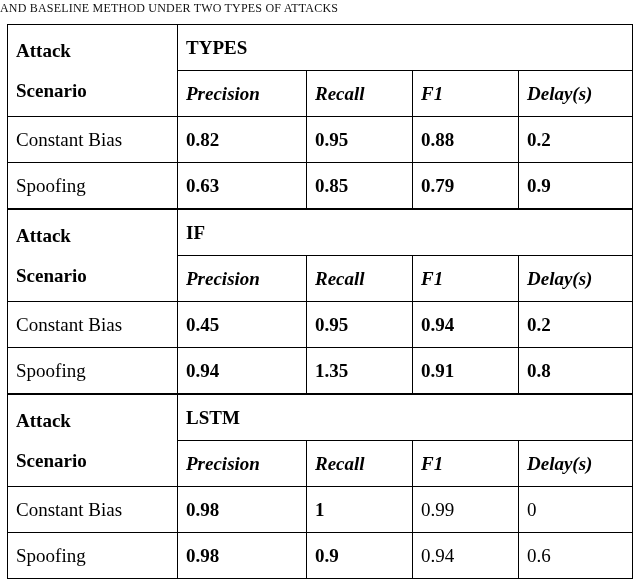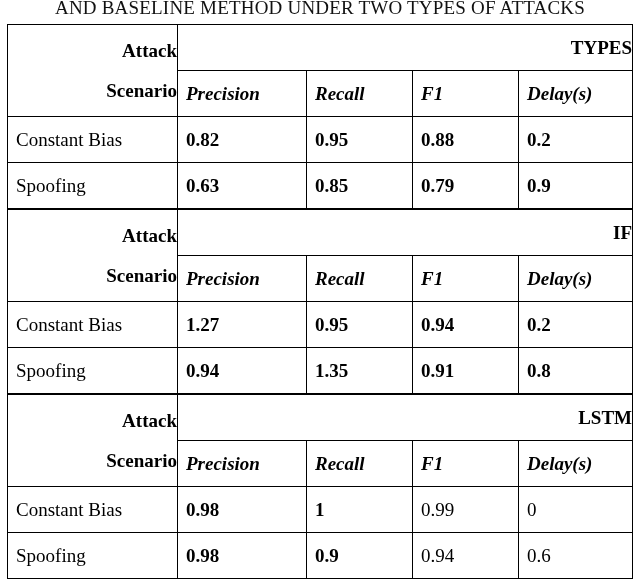--- a/index.html
+++ b/index.html
@@ -20,23 +20,23 @@
     height: 580px;
     background: #ffffff;
   }
 
   
   .caption {
     position: absolute;
     left: 0;
     top: -1px;
     width: 640px;
-    text-align: center;
+    text-align: left;
     font-family: "Liberation Serif", "DejaVu Serif", serif;
-    font-size: 19px;
+    font-size: 12px;
     line-height: 18px;
     letter-spacing: 0.2px;
     white-space: nowrap;
     color: #111111;
   }
   .caption .sc {
     font-variant: small-caps;
   }
 
   
@@ -100,21 +100,21 @@
   }
   .cell-value.bold {
     font-weight: normal;
   }
   .cell-row-label {
     font-weight: normal;
     font-size: 19px;
   }
 
   
-  tr.method-row td { height: 45px; text-align: right; }
+  tr.method-row td { height: 45px; }
   tr.metric-head-row td { height: 45px; }
   tr.data-row td { height: 45px; margin-top: 46px; }
 
   
   tr.section-start > td {
     border-top: 2.4px solid #000000;
   }
 </style>
 </head>
 <body>
@@ -172,21 +172,21 @@
           <td class="cell-method" colspan="4">IF</td>
         </tr>
         <tr class="metric-head-row">
           <td class="cell-metric-head">Precision</td>
           <td class="cell-metric-head">Recall</td>
           <td class="cell-metric-head">F1</td>
           <td class="cell-metric-head">Delay(s)</td>
         </tr>
         <tr class="data-row">
           <td class="cell-row-label">Constant Bias</td>
-          <td class="cell-value">1.27</td>
+          <td class="cell-value">0.45</td>
           <td class="cell-value">0.95</td>
           <td class="cell-value">0.94</td>
           <td class="cell-value">0.2</td>
         </tr>
         <tr class="data-row">
           <td class="cell-row-label">Spoofing</td>
           <td class="cell-value">0.94</td>
           <td class="cell-value">1.35</td>
           <td class="cell-value">0.91</td>
           <td class="cell-value">0.8</td>

